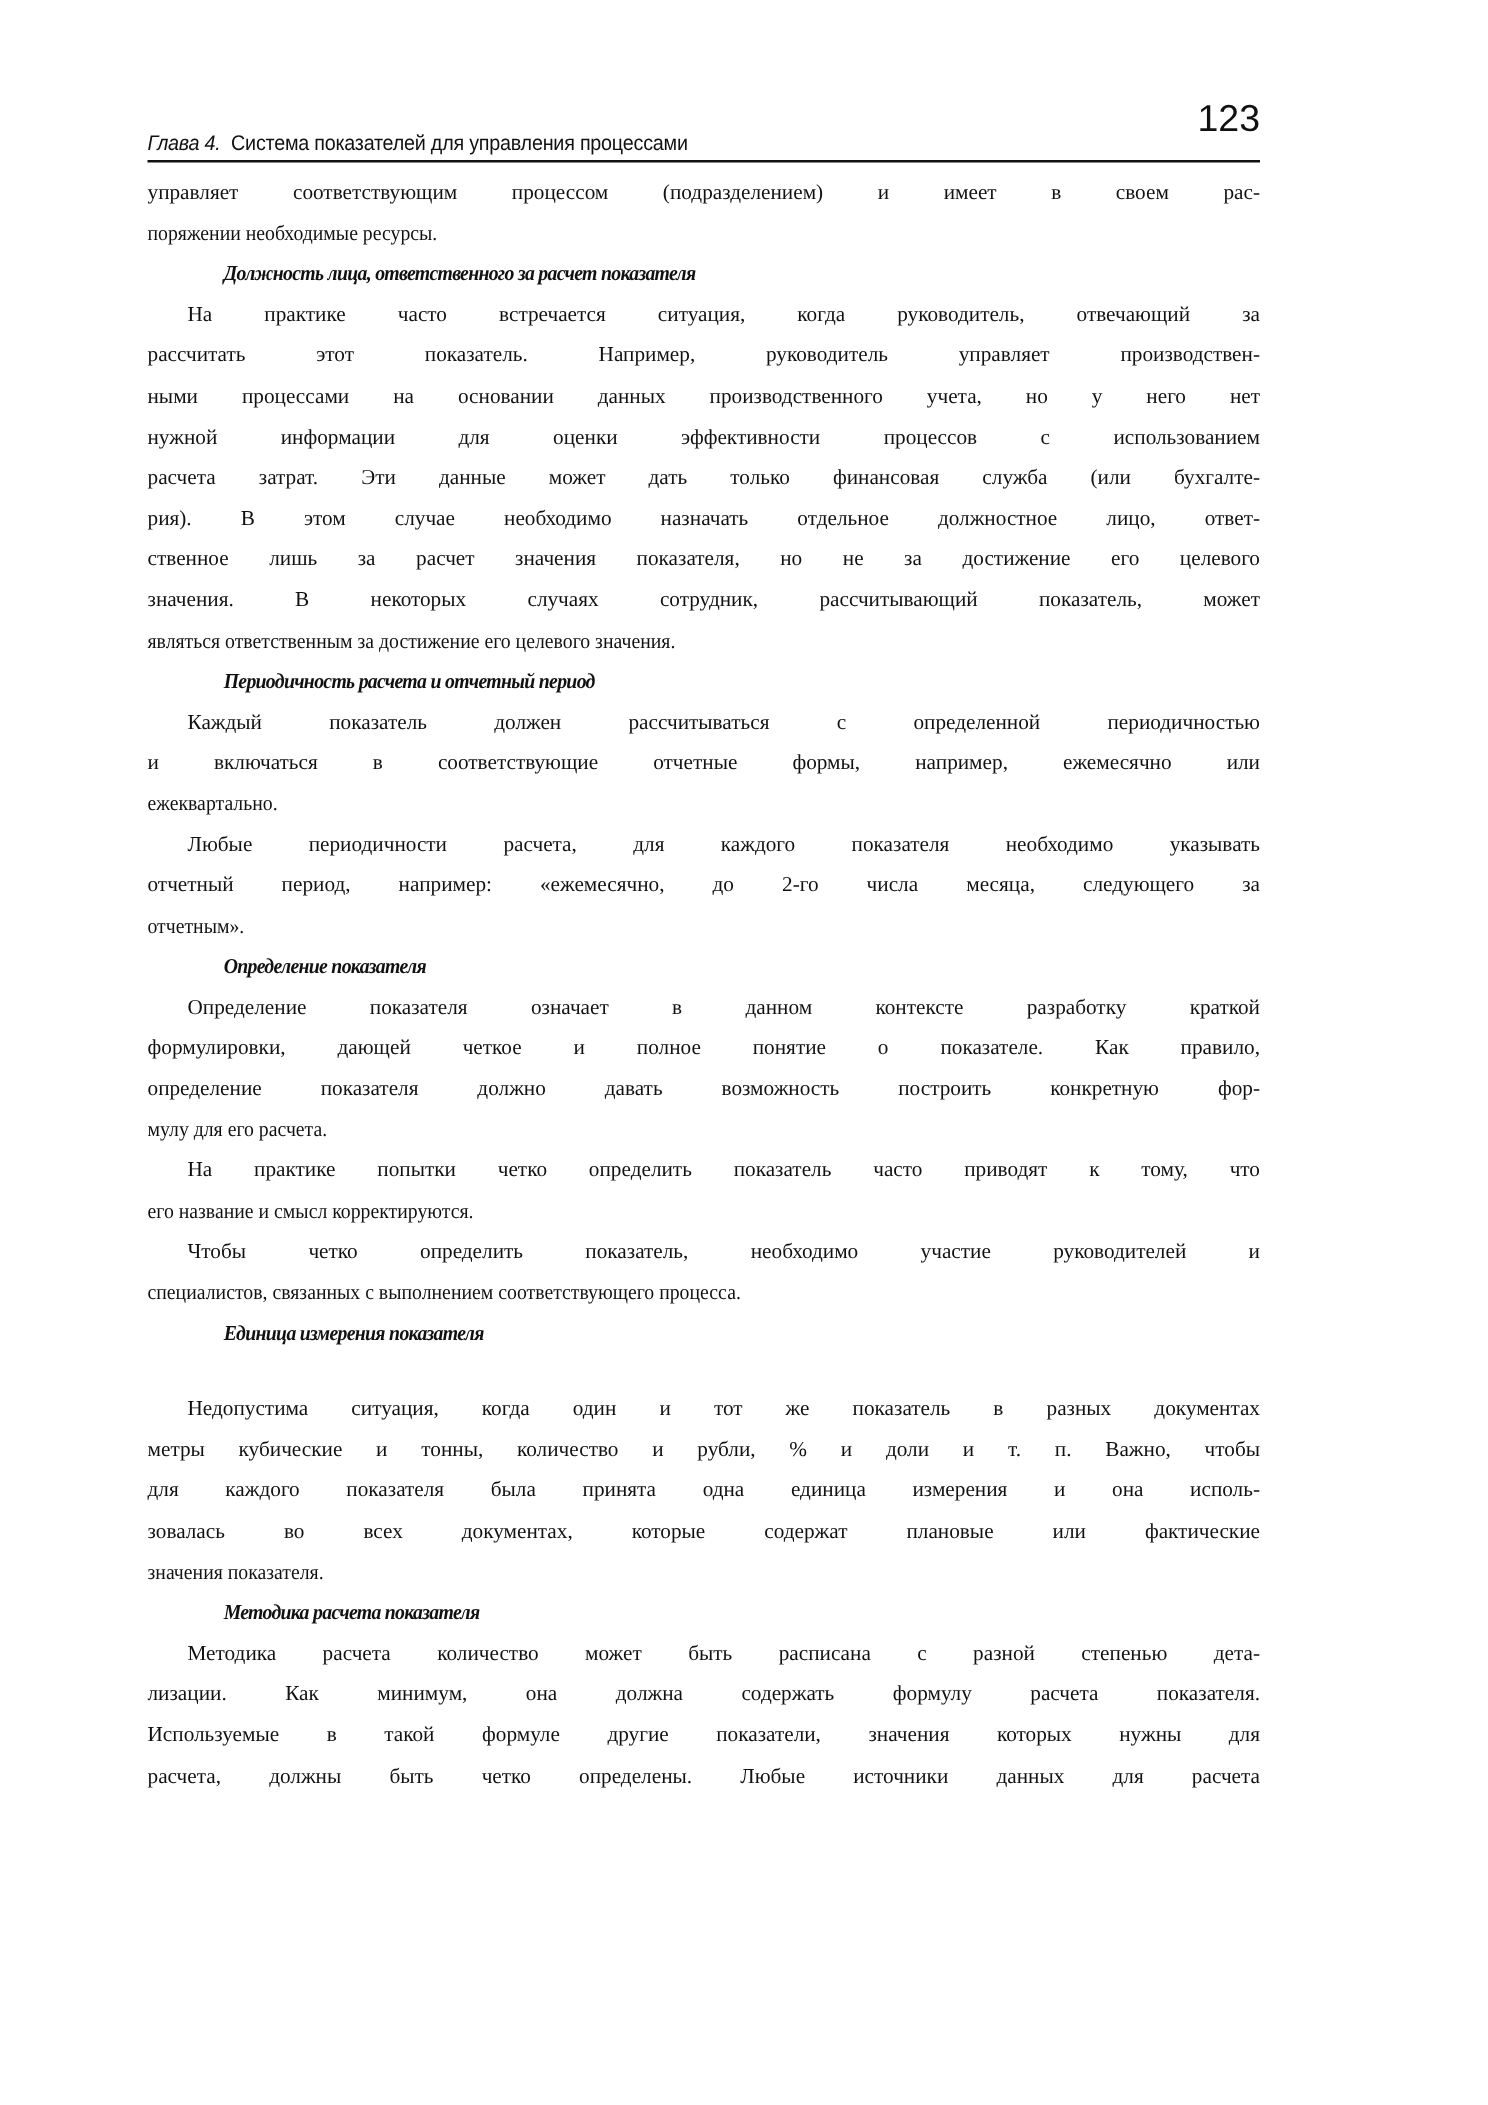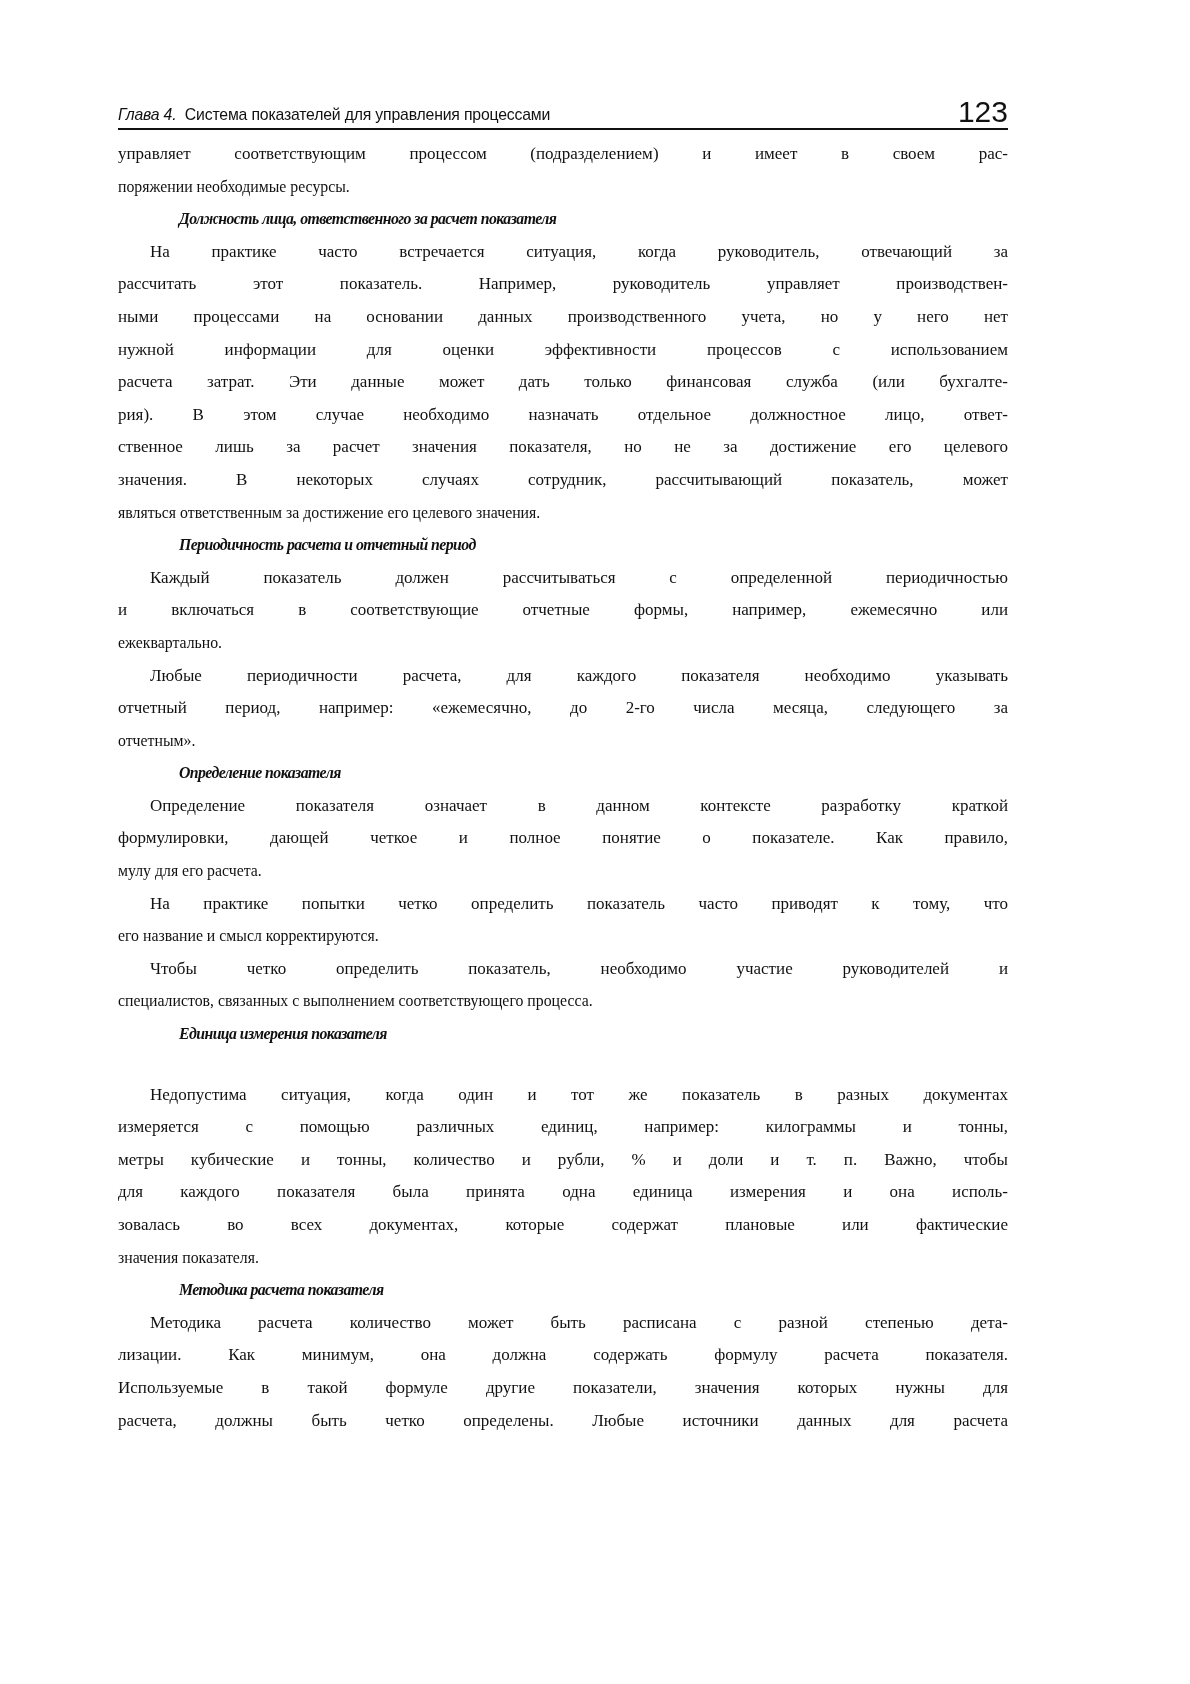--- a/index.html
+++ b/index.html
@@ -35,21 +35,21 @@
       transform: scaleX(0.93);
       transform-origin: left bottom;
       white-space: nowrap;
     }
     .running-head .chapter .ch-label {
       font-style: italic;
     }
     .running-head .page-number {
       position: absolute;
       right: 0;
-      bottom: 1px;
+      bottom: 17px;
       font-size: 30px;
       line-height: 30px;
     }
     .body-text {
       margin-top: 8px;
       font-family: "Liberation Serif", serif;
       font-size: 17px;
       line-height: 32.6px;
     }
     .line {
@@ -109,34 +109,34 @@
       </div>
       <div class="para-block">
         <span class="line indent" style="display: block; text-align-last: justify;">Любые периодичности расчета, для каждого показателя необходимо указывать</span>
         <span class="line" style="display: block; text-align-last: justify;">отчетный период, например: «ежемесячно, до 2-го числа месяца, следующего за</span>
         <span class="line last" style="display: block; text-align-last: left; transform: scaleX(0.93);">отчетным».</span>
       </div>
       <div class="heading" style="display: block; text-align-last: left; transform: scaleX(0.93);">Определение показателя</div>
       <div class="para-block">
         <span class="line indent" style="display: block; text-align-last: justify;">Определение показателя означает в данном контексте разработку краткой</span>
         <span class="line" style="display: block; text-align-last: justify;">формулировки, дающей четкое и полное понятие о показателе. Как правило,</span>
+        <span class="line" style="display: block; text-align-last: justify;">определение показателя должно давать возможность построить конкретную фор-</span>
         <span class="line last" style="display: block; text-align-last: left; transform: scaleX(0.93);">мулу для его расчета.</span>
       </div>
       <div class="para-block">
         <span class="line indent" style="display: block; text-align-last: justify;">На практике попытки четко определить показатель часто приводят к тому, что</span>
         <span class="line last" style="display: block; text-align-last: left; transform: scaleX(0.93);">его название и смысл корректируются.</span>
       </div>
       <div class="para-block">
         <span class="line indent" style="display: block; text-align-last: justify;">Чтобы четко определить показатель, необходимо участие руководителей и</span>
         <span class="line last" style="display: block; text-align-last: left; transform: scaleX(0.93);">специалистов, связанных с выполнением соответствующего процесса.</span>
       </div>
       <div class="heading" style="display: block; text-align-last: left; transform: scaleX(0.93);">Единица измерения показателя</div>
       <div class="para-block">
         <span class="line indent" style="display: block; text-align-last: justify; margin-top: 28px;">Недопустима ситуация, когда один и тот же показатель в разных документах</span>
-        <span class="line" style="display: block; text-align-last: justify;">измеряется с помощью различных единиц, например: килограммы и тонны,</span>
         <span class="line" style="display: block; text-align-last: justify;">метры кубические и тонны, количество и рубли, % и доли и т. п. Важно, чтобы</span>
         <span class="line" style="display: block; text-align-last: justify;">для каждого показателя была принята одна единица измерения и она исполь-</span>
         <span class="line" style="display: block; text-align-last: justify;">зовалась во всех документах, которые содержат плановые или фактические</span>
         <span class="line last" style="display: block; text-align-last: left; transform: scaleX(0.93);">значения показателя.</span>
       </div>
       <div class="heading" style="display: block; text-align-last: left; transform: scaleX(0.93);">Методика расчета показателя</div>
       <div class="para-block">
         <span class="line indent" style="display: block; text-align-last: justify;">Методика расчета количество может быть расписана с разной степенью дета-</span>
         <span class="line" style="display: block; text-align-last: justify;">лизации. Как минимум, она должна содержать формулу расчета показателя.</span>
         <span class="line" style="display: block; text-align-last: justify;">Используемые в такой формуле другие показатели, значения которых нужны для</span>

